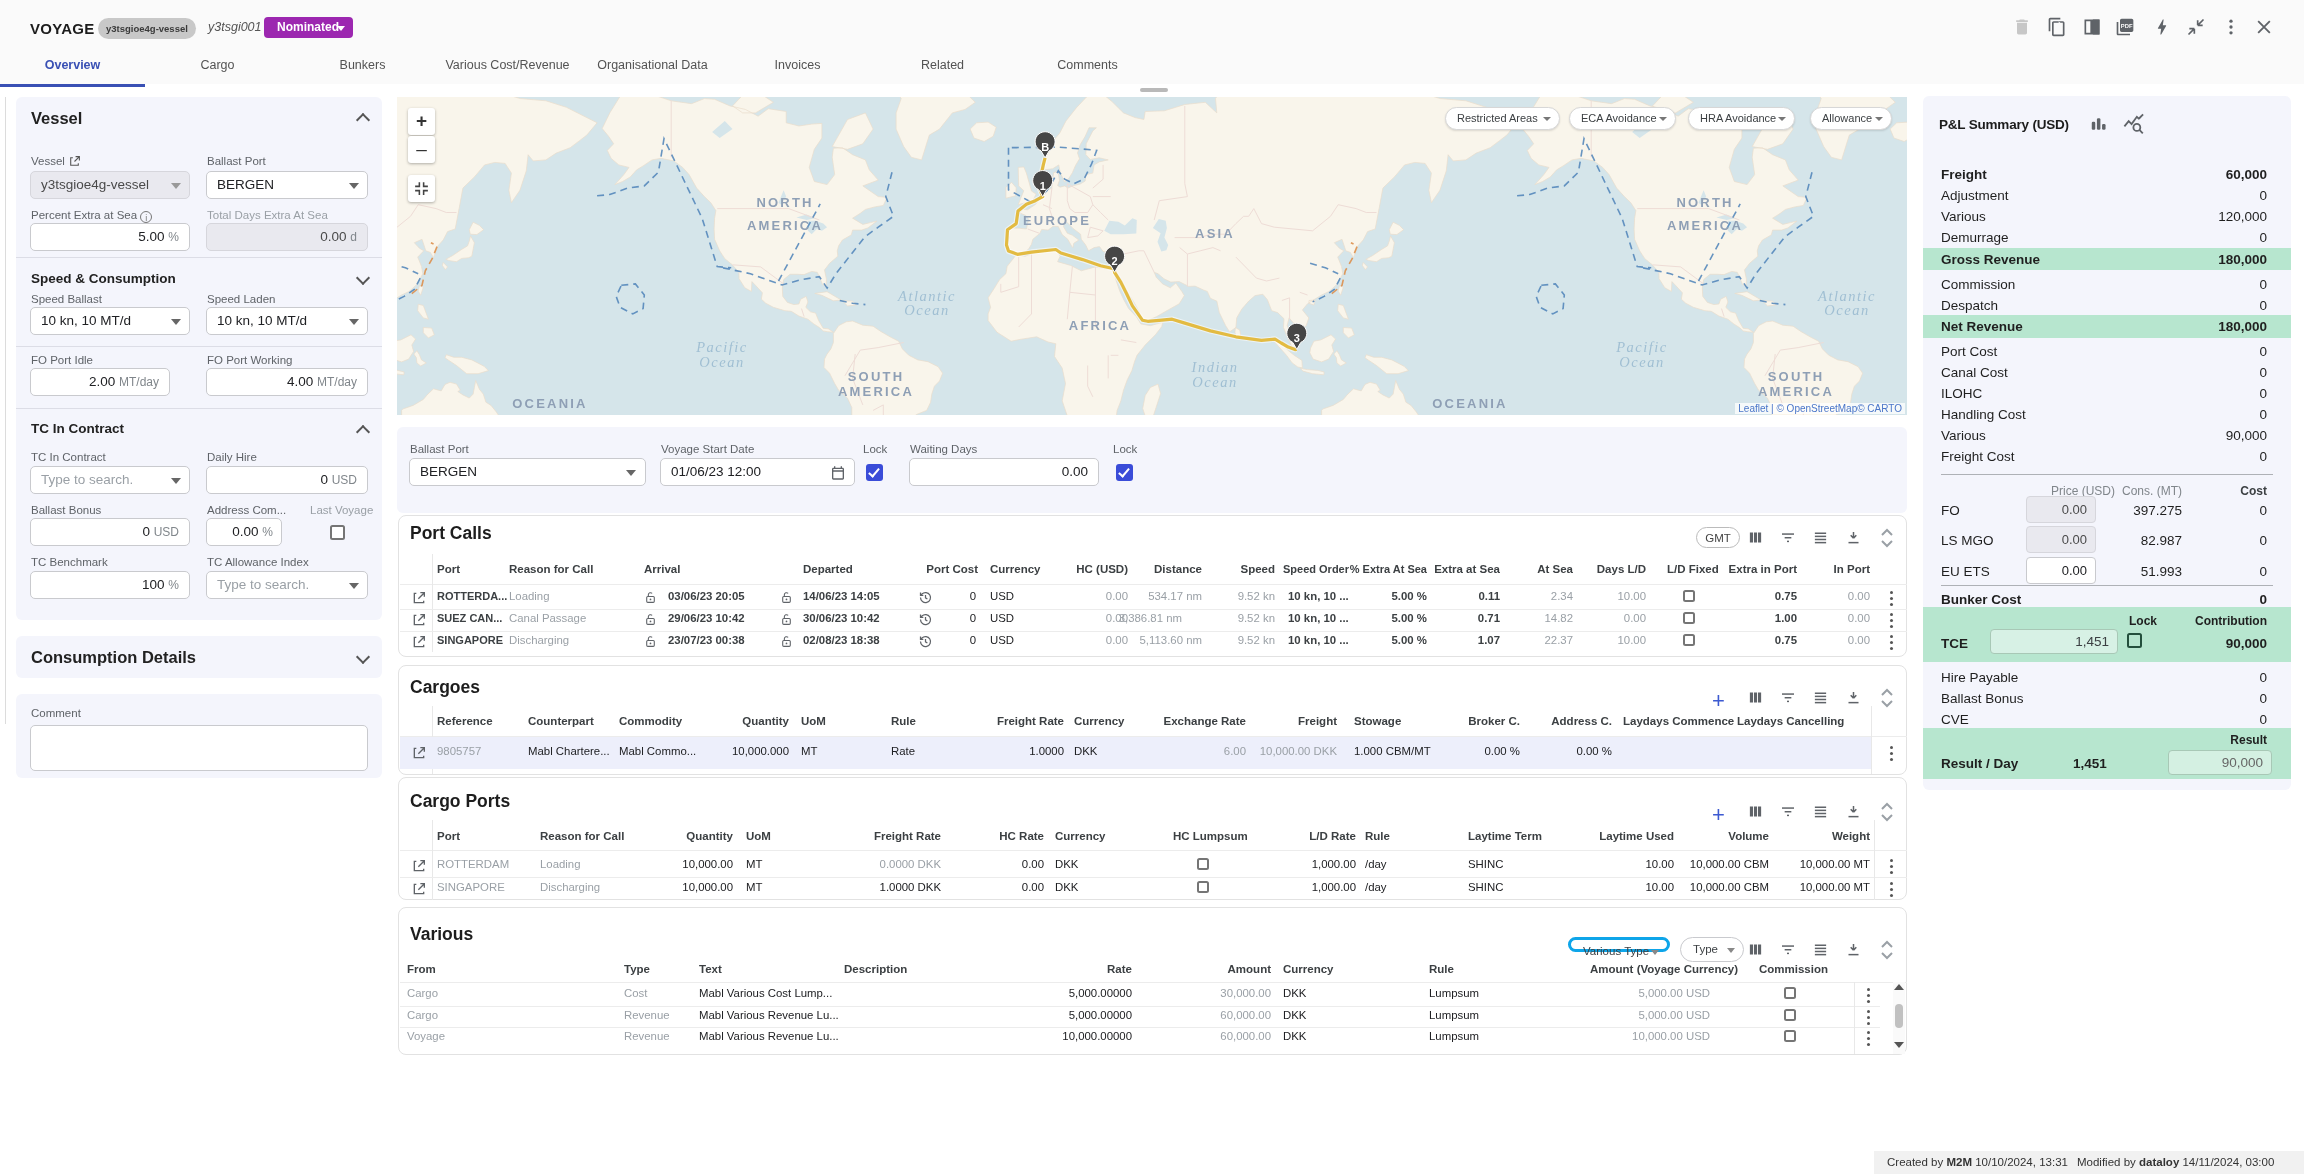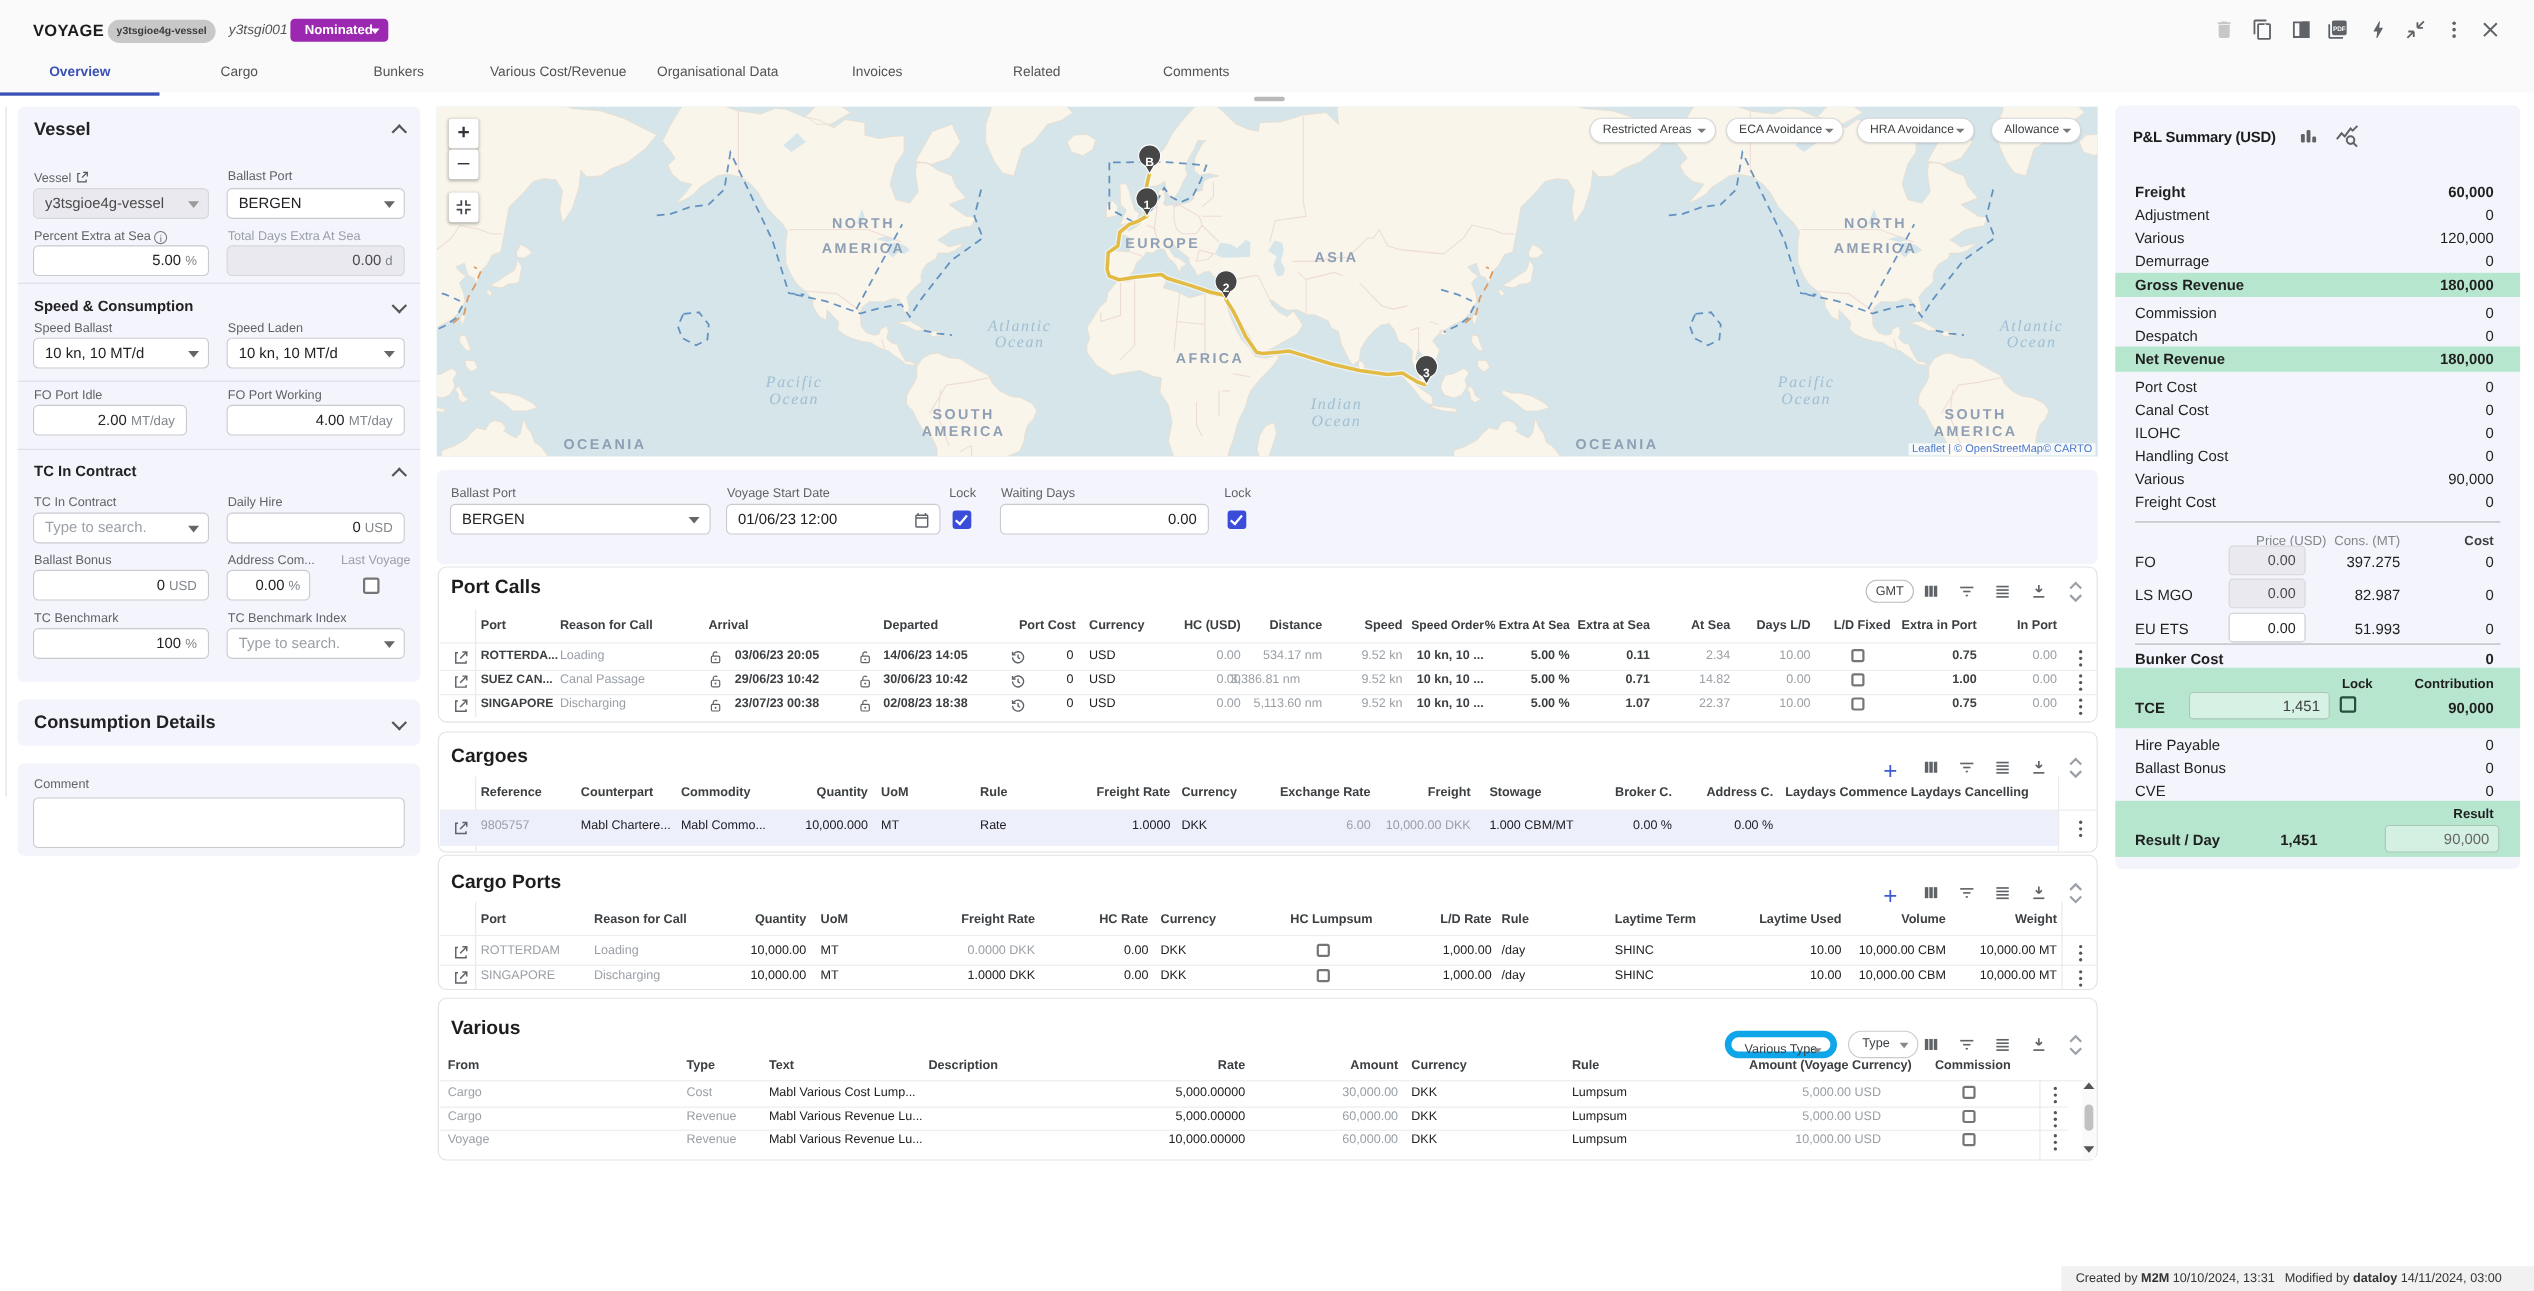--- a/index.html
+++ b/index.html
@@ -170,21 +170,21 @@
 <div class="lbl" style="position:absolute;left:191px;top:354px">Daily Hire</div>
 <div class="inp" style="left:14px;top:369px;width:160px;padding:0 10px"><span class="ph">Type to search.</span><span class="car2" style="right:8px;top:11px"></span></div>
 <div class="inp r" style="left:190px;top:369px;width:162px;padding:0 10px">0 <span class="un">USD</span></div>
 <div class="lbl" style="position:absolute;left:15px;top:407px">Ballast Bonus</div>
 <div class="lbl" style="position:absolute;left:191px;top:407px">Address Com...</div>
 <div class="lbl2" style="position:absolute;left:294px;top:407px">Last Voyage</div>
 <div class="inp r" style="left:14px;top:421px;width:160px;padding:0 10px">0 <span class="un">USD</span></div>
 <div class="inp r" style="left:190px;top:421px;width:76px;padding:0 8px">0.00 <span class="un">%</span></div>
 <div class="cb" style="left:314px;top:428px"></div>
 <div class="lbl" style="position:absolute;left:15px;top:459px">TC Benchmark</div>
-<div class="lbl" style="position:absolute;left:191px;top:459px">TC Benchmark Index</div>
+<div class="lbl" style="position:absolute;left:191px;top:459px">TC Allowance Index</div>
 <div class="inp r" style="left:14px;top:474px;width:160px;padding:0 10px">100 <span class="un">%</span></div>
 <div class="inp" style="left:190px;top:474px;width:162px;padding:0 10px"><span class="ph">Type to search.</span><span class="car2" style="right:8px;top:11px"></span></div>
 </div>
 <div class="lcard" style="top:636px;height:42px">
     <div class="sect" style="position:absolute;left:15px;top:12px;font-size:16.5px">Consumption Details</div>
     <div class="chev dn" style="top:16px"></div>
   </div>
 <div class="lcard" style="top:694px;height:84px">
     <div class="lbl" style="position:absolute;left:15px;top:13px">Comment</div>
     <div class="inp" style="left:14px;top:31px;width:338px;height:46px"></div>
@@ -626,21 +626,21 @@
 <div class="tcell" style="left:966px;top:103px">/day</div>
 <div class="tcell" style="left:1069px;top:103px">SHINC</div>
 <div class="tcell r" style="left:1175px;top:103px;width:100px">10.00</div>
 <div class="tcell r" style="left:1270px;top:103px;width:100px">10,000.00 CBM</div>
 <div class="tcell r" style="left:1371px;top:103px;width:100px">10,000.00 MT</div>
 <div class="dots3" style="left:1491px;top:104px"></div>
 <div class="vsep" style="left:1475px;top:42px;height:80px"></div>
 </div>
 <div class="card" style="top:907px;height:148px">
 <div class="ctit" style="top:16px">Various</div>
-<div style="position:absolute;left:1169px;top:29px;width:102px;height:25px;border:6px solid #0ea5e9;border-radius:13px;font-size:11.5px;color:#3c4043;line-height:23px;padding-left:12px;white-space:nowrap">Various Type<span class="car2" style="right:8px;top:10px;border-top-color:#888;border-left-width:4px;border-right-width:4px;border-top-width:5px"></span></div>
+<div style="position:absolute;left:1169px;top:29px;width:102px;height:15px;border:3px solid #0ea5e9;border-radius:13px;font-size:11.5px;color:#3c4043;line-height:23px;padding-left:12px;white-space:nowrap">Various Type<span class="car2" style="right:8px;top:10px;border-top-color:#888;border-left-width:4px;border-right-width:4px;border-top-width:5px"></span></div>
 <div style="position:absolute;left:1281px;top:29px;width:64px;height:25px;border:1px solid #c9cace;border-radius:13px;font-size:11.5px;color:#3c4043;line-height:23px;padding-left:12px;background:#fff;white-space:nowrap">Type<span class="car2" style="right:8px;top:10px;border-top-color:#888;border-left-width:4px;border-right-width:4px;border-top-width:5px"></span></div>
 <div class="tico" style="left:1349px;top:34px">
       <svg width="15" height="15" viewBox="0 0 24 24" fill="#5f6368">
         <rect x="3" y="4" width="5" height="16"></rect>
         <rect x="9.5" y="4" width="5" height="16"></rect>
         <rect x="16" y="4" width="5" height="16"></rect>
       </svg>
     </div>
 <div class="tico" style="left:1381px;top:34px">
       <svg width="16" height="16" viewBox="0 0 24 24" fill="#5f6368">

